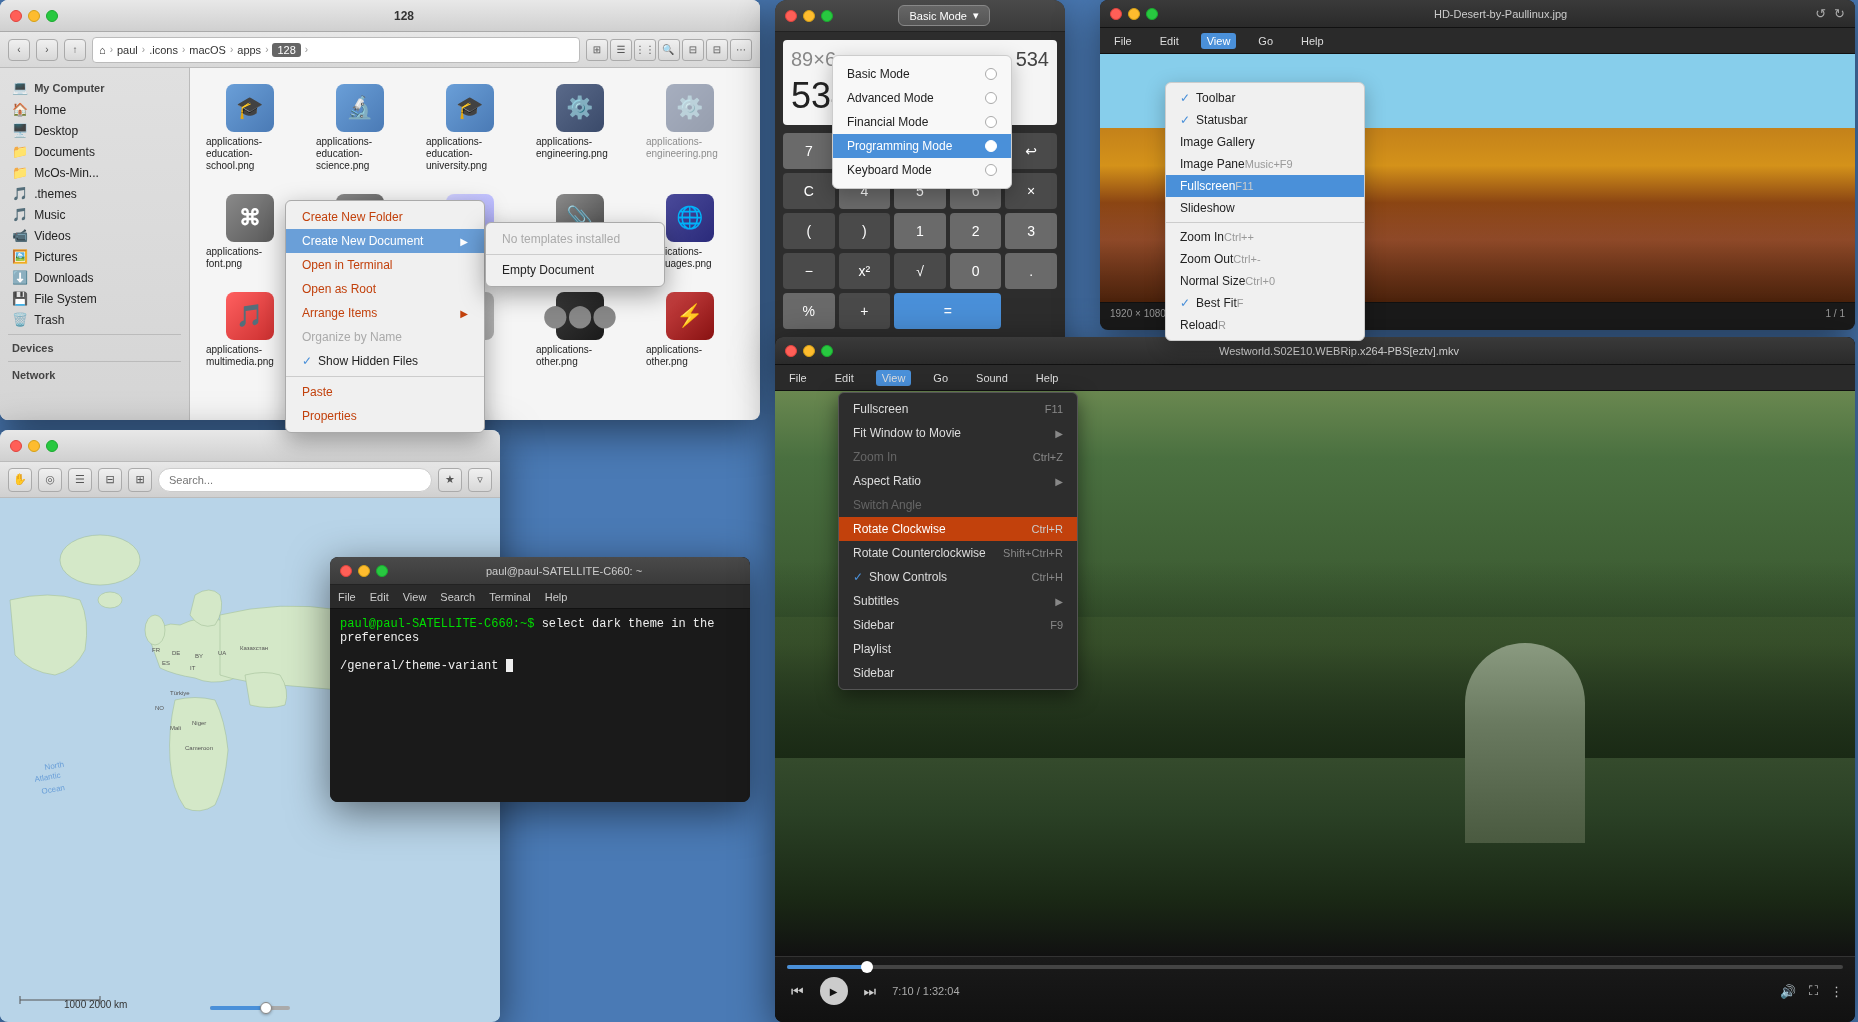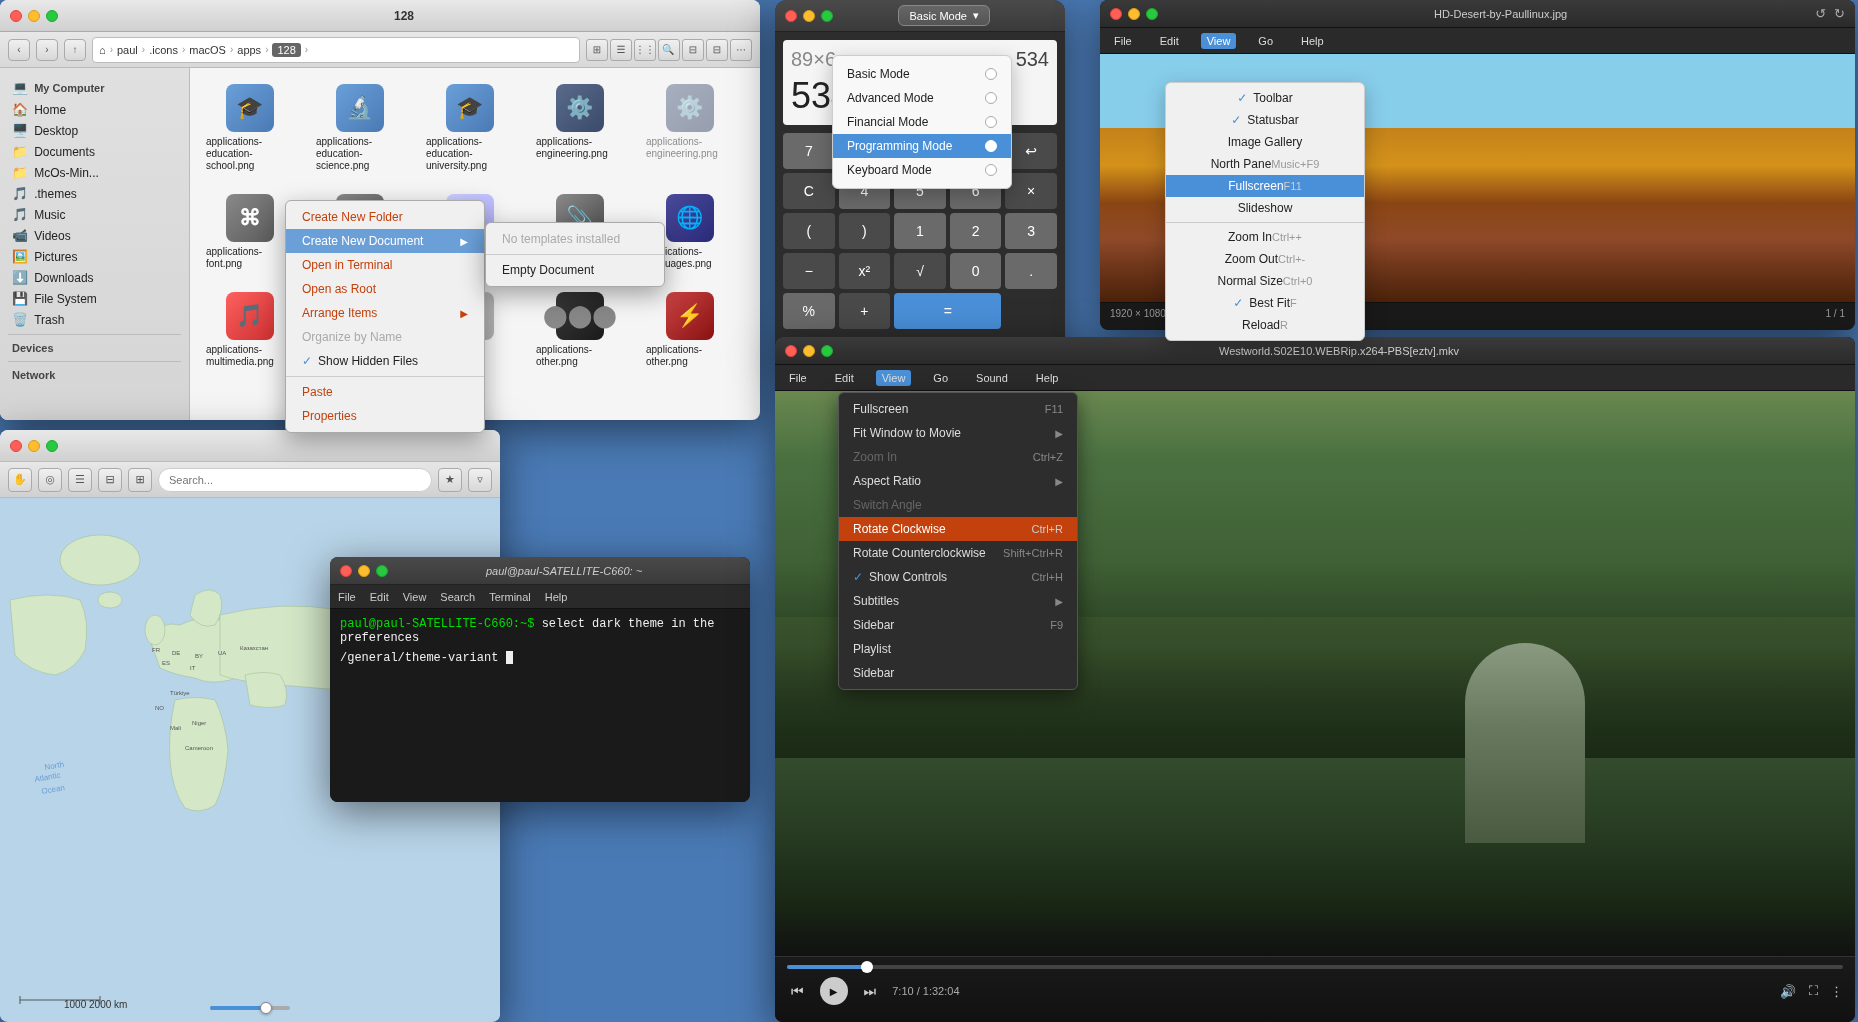--- a/index.html
+++ b/index.html
@@ -406,21 +406,21 @@
       border-radius: 6px;
       box-shadow: 0 6px 20px rgba(0,0,0,0.25);
       width: 200px;
       padding: 4px 0;
       z-index: 200;
     }
 
     .vd-item {
       display: flex;
       align-items: center;
-      justify-content: center;
+      justify-content: flex-start;
       padding: 4px 14px;
       font-size: 12px;
       color: #222;
       cursor: pointer;
     }
     .vd-item.checked::before {
       content: '✓';
       margin-right: 6px;
       color: #4a90d9;
     }
@@ -638,21 +638,20 @@
     }
 
     .term-titlebar {
       height: 28px;
       background: linear-gradient(180deg, #4a4a4a, #3a3a3a);
       display: flex;
       align-items: center;
       padding: 0 10px;
       border-bottom: 1px solid #222;
       border-radius: 8px 8px 0 0;
-      font-style: italic;
     }
 
     .term-menubar {
       height: 24px;
       background: #2a2a2a;
       display: flex;
       align-items: center;
       padding: 0 8px;
       gap: 14px;
       border-bottom: 1px solid #111;
@@ -1018,21 +1017,21 @@
   </div>
   <div class="vd-item checked">
     <span>Statusbar</span>
     <span class="vd-shortcut"></span>
   </div>
   <div class="vd-item">
     <span>Image Gallery</span>
     <span class="vd-shortcut"></span>
   </div>
   <div class="vd-item">
-    <span>North Pane</span>
+    <span>Image Pane</span>
     <span class="vd-shortcut">Music+F9</span>
   </div>
   <div class="vd-item highlighted">
     <span>Fullscreen</span>
     <span class="vd-shortcut" style="color:#ccc;">F11</span>
   </div>
   <div class="vd-item">
     <span>Slideshow</span>
     <span class="vd-shortcut"></span>
   </div>
@@ -1151,21 +1150,21 @@
     <span class="term-menu-item">View</span>
     <span class="term-menu-item">Search</span>
     <span class="term-menu-item">Terminal</span>
     <span class="term-menu-item">Help</span>
   </div>
   <div class="term-content">
     <div>
       <span class="term-prompt">paul@paul-SATELLITE-C660:~$</span>
       <span class="term-text"> select dark theme in the preferences</span>
     </div>
-    <div style="margin-top:6px;">
+    <div style="margin-top:14px;">
       <span class="term-text">/general/theme-variant</span>
       <span class="term-cursor"></span>
     </div>
   </div>
 </div>
 
 <div class="window" id="media-player" style="left:775px; top:337px; width:1080px; height:685px; background:#000;">
   <div class="mp-titlebar">
     <div class="traffic-lights">
       <div class="tl tl-close"></div>

